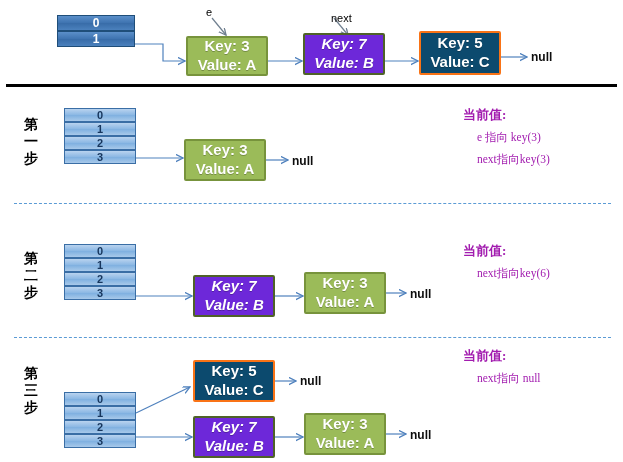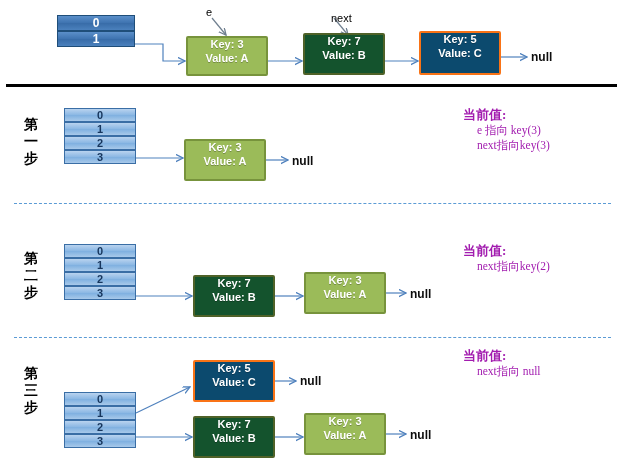--- a/index.html
+++ b/index.html
@@ -45,36 +45,37 @@
   }
   .bucket-wrap { position: absolute; }
 
   
   .node {
     position: absolute;
     box-sizing: border-box;
     display: flex;
     flex-direction: column;
     align-items: center;
-    justify-content: flex-start;
+    justify-content: center;
     color: #ffffff;
     font-weight: bold;
-    font-size: 11px;
+    font-size: 15px;
     line-height: 1.25;
     text-align: center;
     border-radius: 2px;
     text-shadow: 0 1px 0 rgba(0,0,0,0.25);
   }
   .node.light {
     background: #9bbb59;
     border: 2px solid #77933c;
   }
   .node.mid {
-    background: #14532d;
+    background: #6d28d9;
     border: 2px solid #4f6228;
+    font-style: italic;
   }
   .node.dark {
     background: #0c4a6e;
     border: 2px solid #f97316;
   }
   .node .ln { white-space: nowrap; }
 
   
   .nulltxt {
     position: absolute;
@@ -115,20 +116,21 @@
   }
   .note-title {
     font-size: 13px;
     font-weight: bold;
     line-height: 1.15;
   }
   .note-line {
     font-size: 11.5px;
     line-height: 1.28;
     padding-left: 14px;
+    margin-top: 7px;
   }
 
   
   .rule-solid {
     position: absolute;
     left: 6px;
     width: 611px;
     height: 3px;
     background: #000000;
   }
@@ -252,21 +254,21 @@
   <div class="ln">Value: B</div>
 </div>
 <div class="node light" style="left:304px; top:272px; width:82px; height:42px;">
   <div class="ln">Key: 3</div>
   <div class="ln">Value: A</div>
 </div>
 <div class="nulltxt" style="left:410px; top:287px;">null</div>
 
 <div class="note" style="left:463px; top:244px;">
   <div class="note-title">当前值:</div>
-  <div class="note-line">next指向key(2)</div>
+  <div class="note-line">next指向key(6)</div>
 </div>
 
 <div class="rule-dashed" style="top:337px;"></div>
 
 <div class="steplabel" style="left:22px; top:365px;">
   <span>第</span>
   <span>三</span>
   <span>步</span>
 </div>
 

